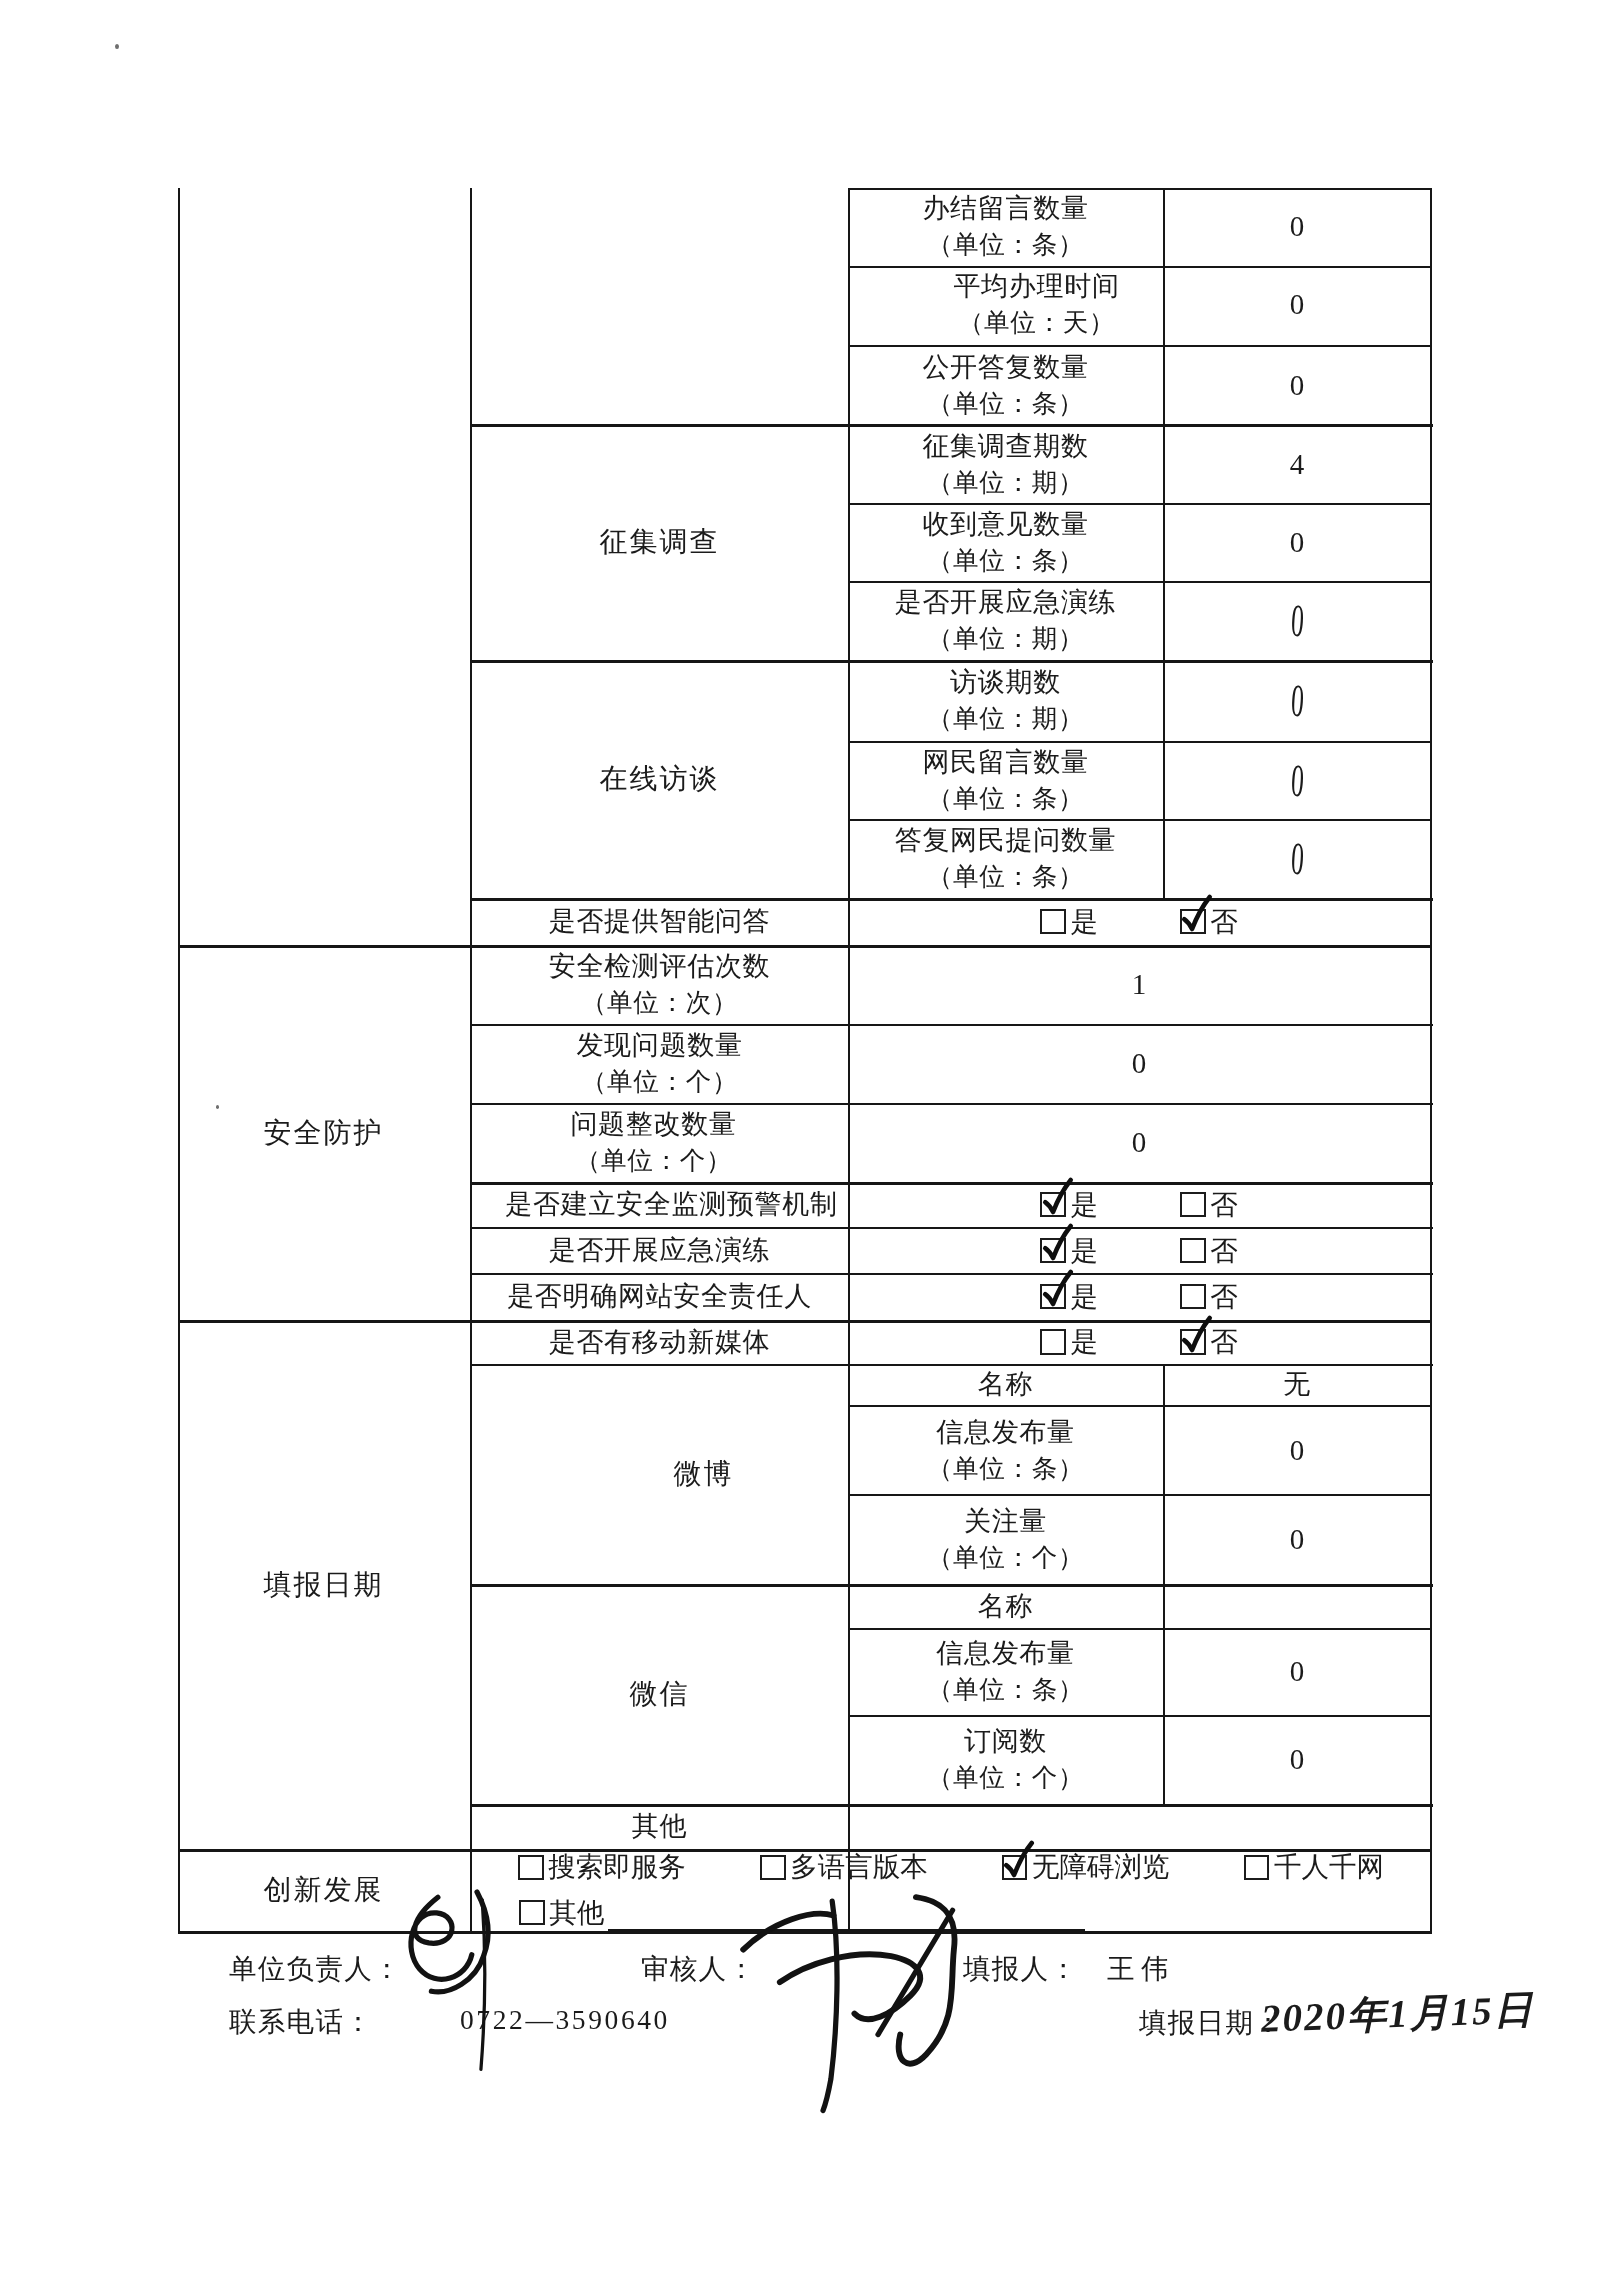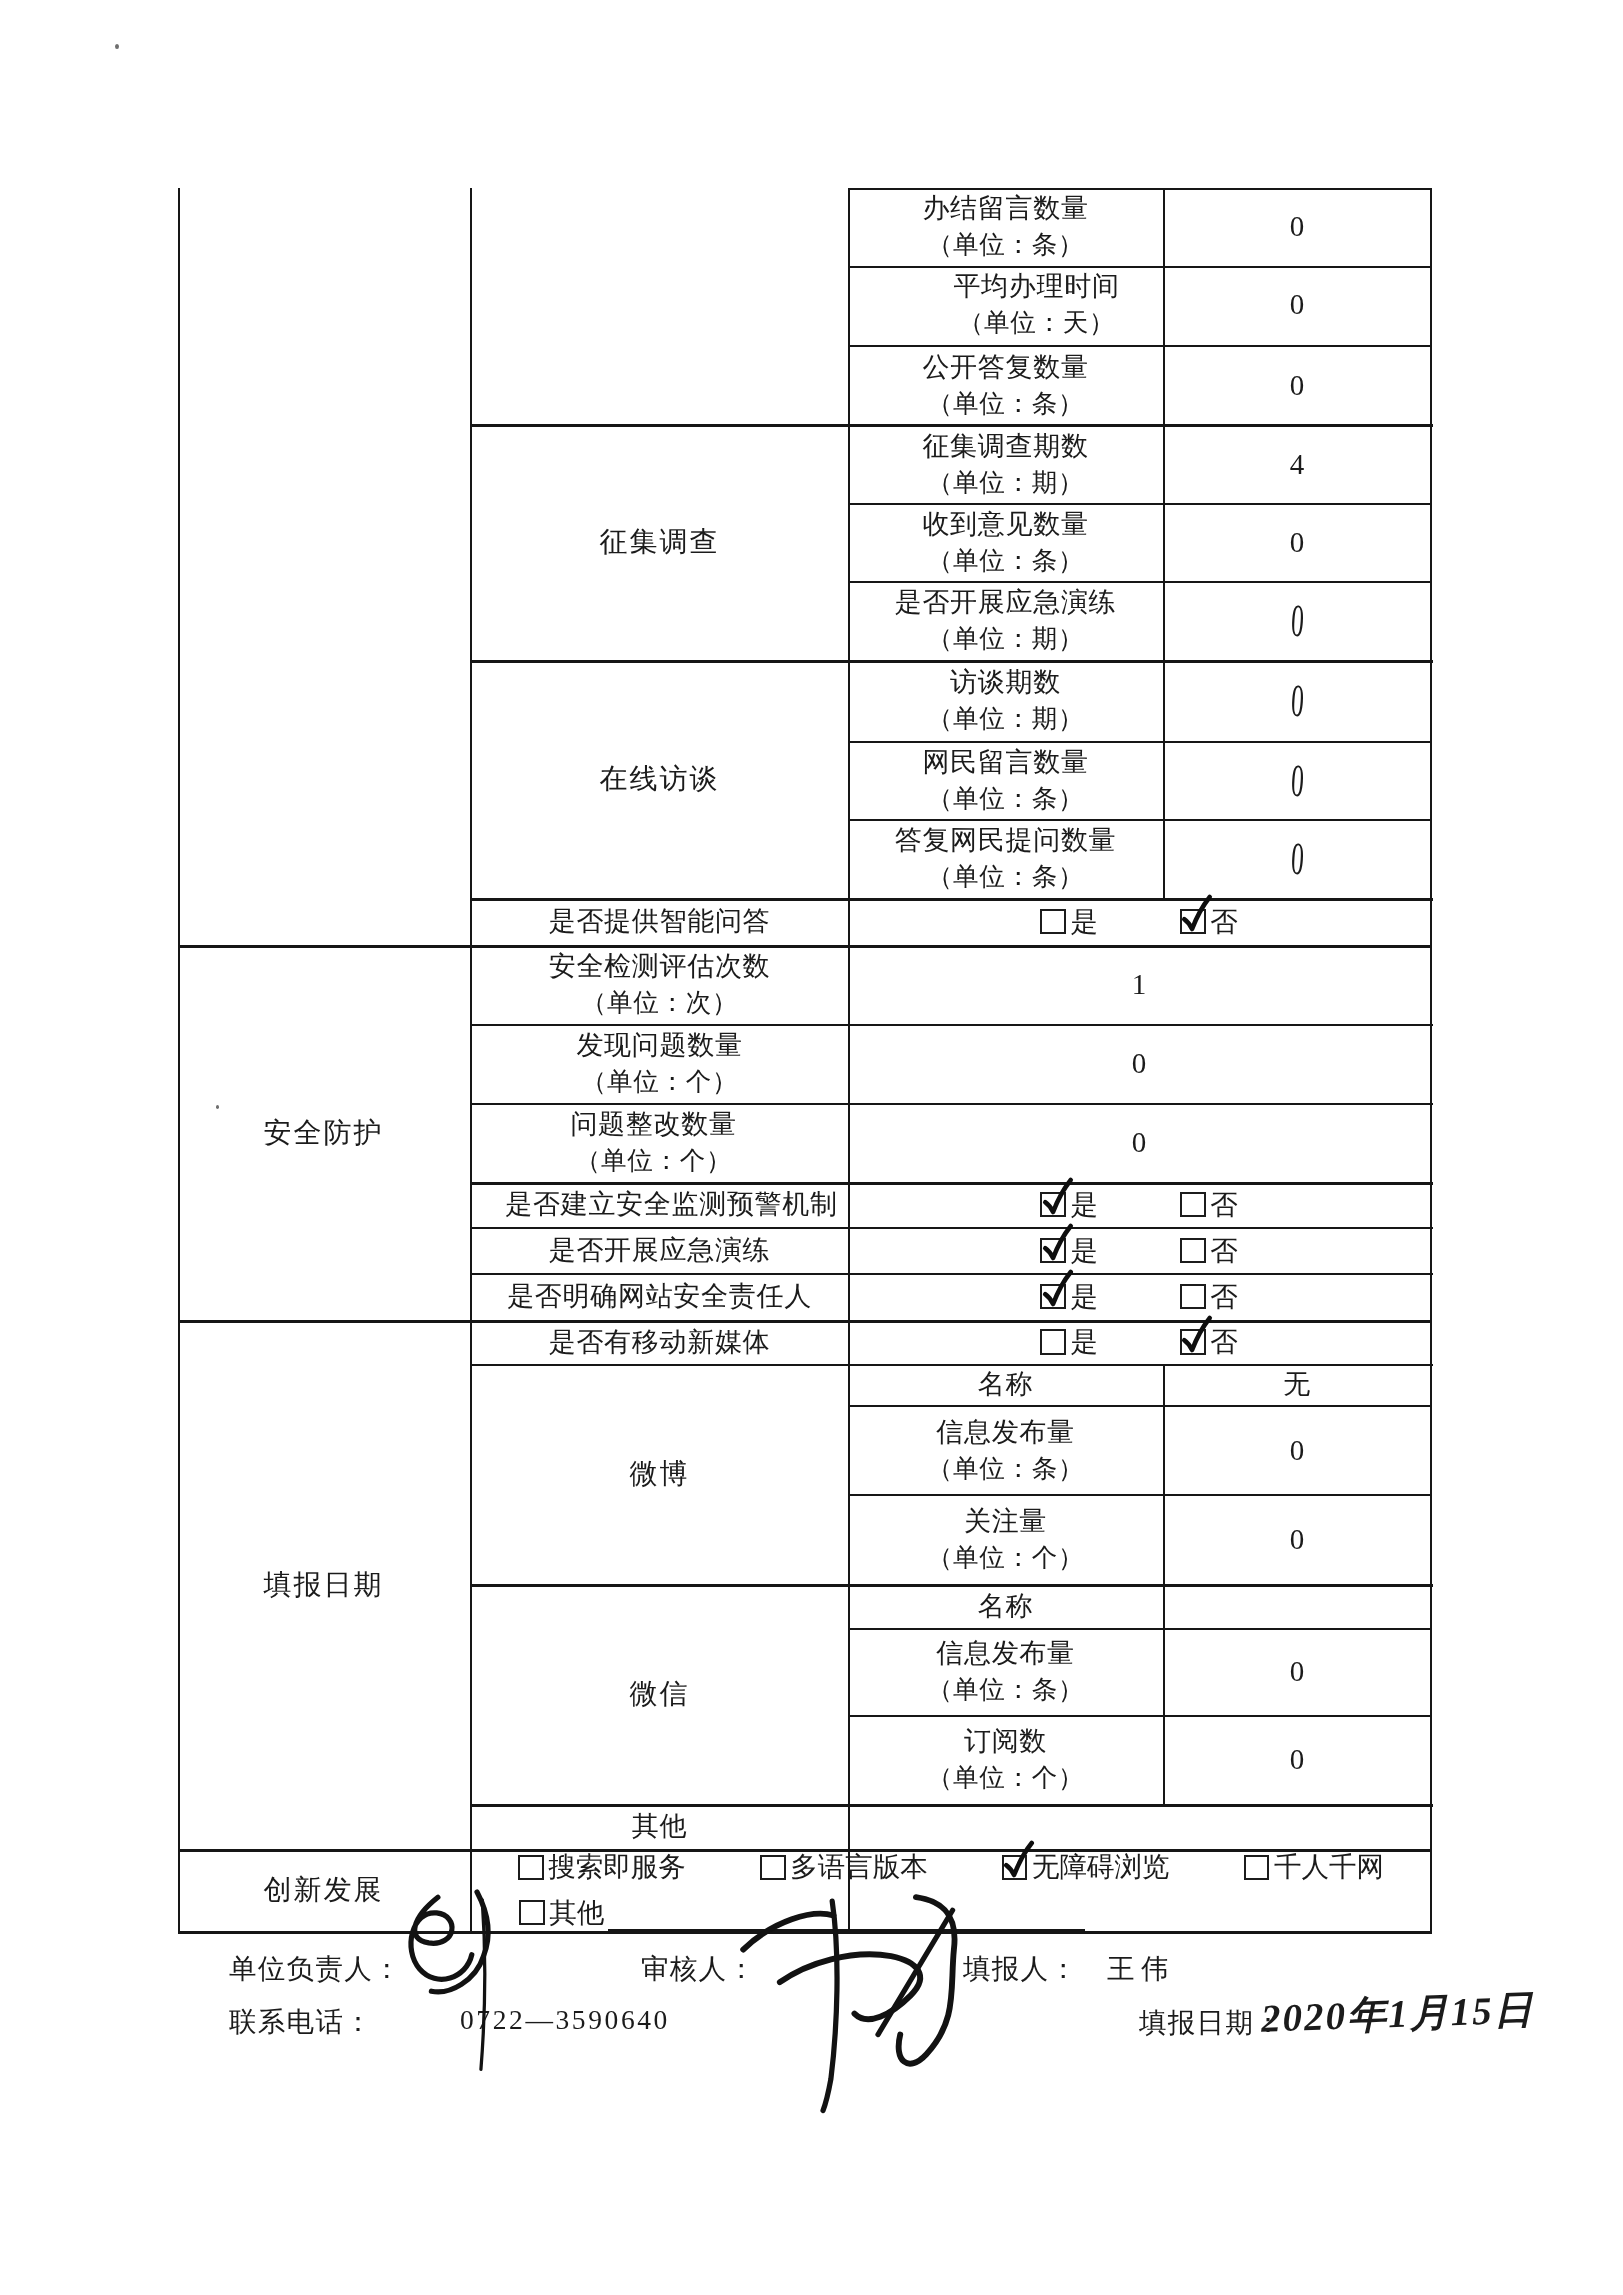--- a/index.html
+++ b/index.html
@@ -81,21 +81,21 @@
     </div>
   <div class="cell" style="left:472px;top:662px;width:375px;height:234px;">
       <span class="cat">在线访谈</span>
     </div>
   <div class="cell" style="left:179px;top:947px;width:289px;height:371px;">
       <span class="cat">安全防护</span>
     </div>
   <div class="cell" style="left:179px;top:1322px;width:289px;height:525px;">
       <span class="cat">填报日期</span>
     </div>
-  <div class="cell" style="left:472px;top:1366px;width:375px;height:216px;">
+  <div class="cell" style="left:472px;top:1366px;width:375px;height:216px;padding-left:44px;">
       <span class="cat">微博</span>
     </div>
   <div class="cell" style="left:472px;top:1586px;width:375px;height:216px;">
       <span class="cat">微信</span>
     </div>
   <div class="cell" style="left:179px;top:1851px;width:289px;height:78px;">
       <span class="cat">创新发展</span>
     </div>
 
   <div class="cell" style="left:850px;top:190px;width:311px;height:73px;">

